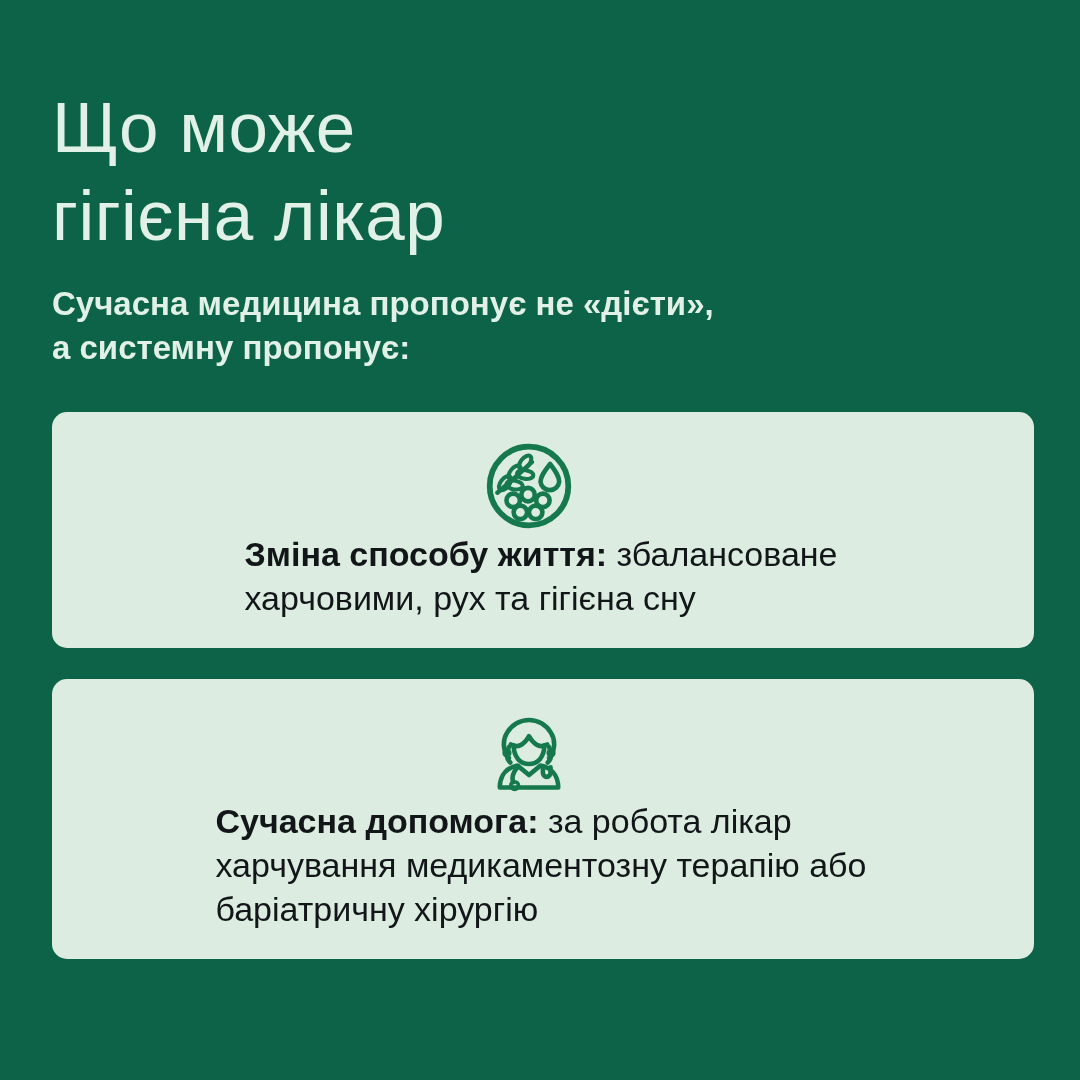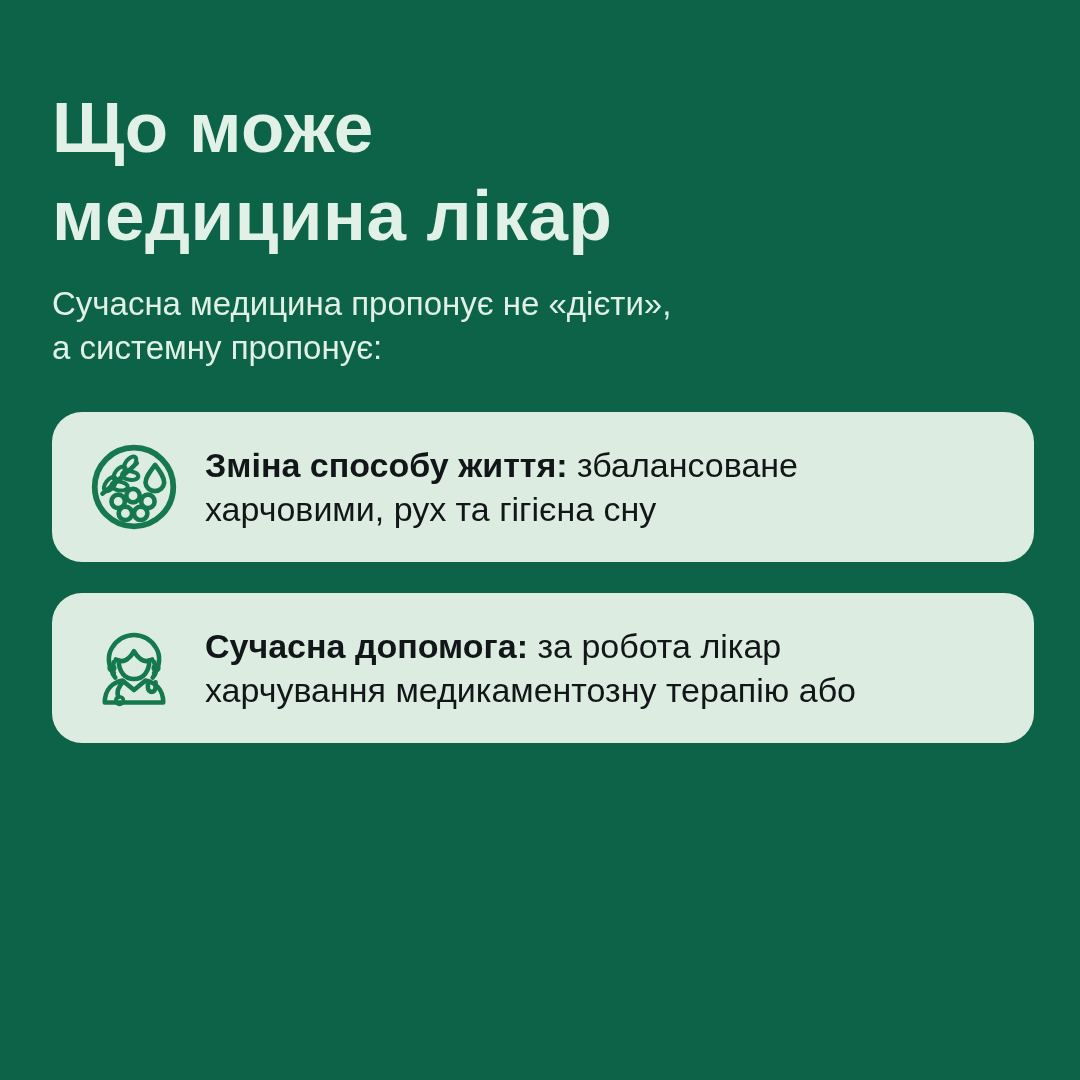--- a/index.html
+++ b/index.html
@@ -19,45 +19,46 @@
   }
   .frame{
     position:relative;
     width:1080px;height:1080px;
     padding:0 48px 0 52px;
   }
   .title{
     margin:84px 0 0 0;
     font-size:71px;
     line-height:88px;
-    font-weight:700;
+    font-weight:400;
     color:var(--heading);
     letter-spacing:0.5px;
   }
   .subtitle{
     margin:22px 0 16px 0;
     font-size:33px;
     line-height:44px;
-    font-weight:400;
+    font-weight:700;
     color:var(--heading);
   }
   .cards{
     margin-top:42px;
     display:flex;
     flex-direction:column;
     gap:31px;
     width:982px;
   }
   .card{
     background:var(--card);
-    border-radius:30px;
+    border-radius:15px;
     display:flex;
     align-items:center;
     padding:28px 40px 28px 36px;
     min-height:150px;
+    flex-direction:column;
   }
   .card .icon{
     width:92px;height:92px;
     flex:0 0 92px;
     margin-right:25px;
     color:var(--accent);
     display:flex;align-items:center;justify-content:center;
   }
   .card .icon svg{width:92px;height:92px;display:block;}
   .card-text{
@@ -67,21 +68,21 @@
     color:var(--text);
     max-width:790px;
   }
   .card-text strong{font-weight:700;}
 </style>
 </head>
 <body>
 
 <div class="frame">
 
-  <h1 class="title"><span>Що може</span><br><span>медицина лікар</span></h1>
+  <h1 class="title"><span>Що може</span><br><span>гігієна лікар</span></h1>
 
   <p class="subtitle"><span>Сучасна медицина пропонує не «дієти»,</span><br><span>а системну пропонує:</span></p>
 
   <div class="cards">
 
     <section class="card">
       <span class="icon">
         <svg viewBox="0 0 96 96" fill="none" stroke="currentColor" stroke-linecap="round" stroke-linejoin="round" aria-hidden="true">
           <circle cx="48" cy="48" r="41" stroke-width="6"></circle>
           <path d="M15 55 C27 45 39 34 51 23" stroke-width="4.6"></path>
@@ -115,17 +116,17 @@
           <path d="M27 42 C24 48 24.5 54 28.5 58"></path>
           <path d="M69 42 C72 48 71.5 54 67.5 58"></path>
           <circle cx="25" cy="48" r="3" stroke-width="3.6"></circle>
           <circle cx="71" cy="48" r="3" stroke-width="3.6"></circle>
           <path d="M17.5 84 C17.5 70 26 63 36 61 L48 71 L60 61 C70 63 78.5 70 78.5 84 Z"></path>
           <path d="M37 62 C31 68 30 74 31.5 78.5"></path>
           <circle cx="33" cy="82" r="4" stroke-width="3.8"></circle>
           <path d="M62.5 63 V68 M70.5 63 V68 M62.5 68 C62.5 74.5 70.5 74.5 70.5 68"></path>
         </svg>
       </span>
-      <p class="card-text"><strong>Сучасна допомога:</strong><span> за робота лікар</span><br><span>харчування медикаментозну терапію або</span><br></p>
+      <p class="card-text"><strong>Сучасна допомога:</strong><span> за робота лікар</span><br><span>харчування медикаментозну терапію або</span><br><span>баріатричну хірургію</span></p>
     </section>
 
   </div>
 </div>
 
 </body></html>

